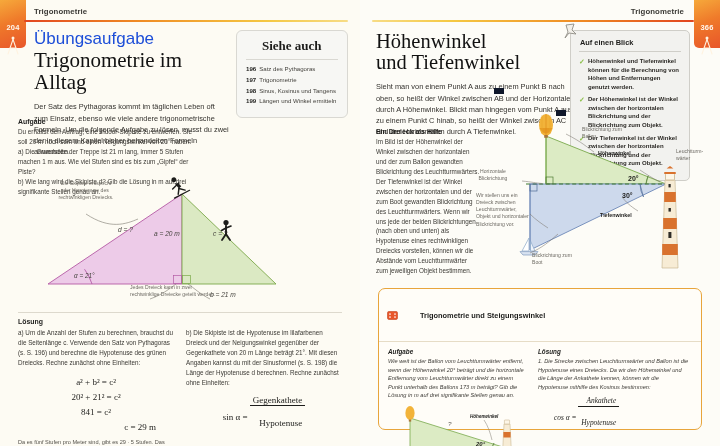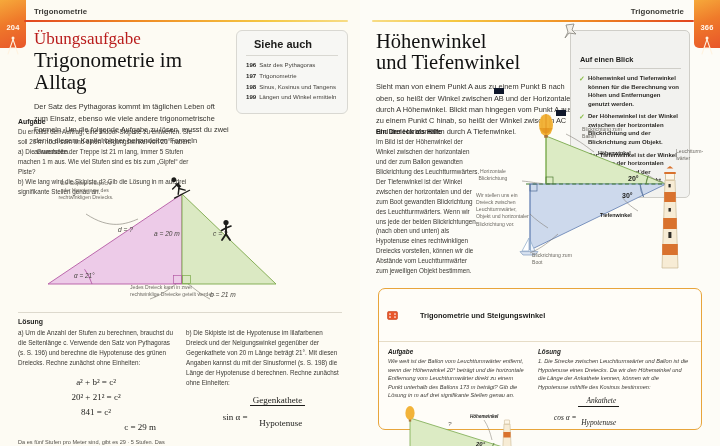--- a/index.html
+++ b/index.html
@@ -40,22 +40,22 @@
   .rule{
     position:absolute;height:2.4px;border-radius:2px;
     background:linear-gradient(90deg,#e2451f 0%,#ef8a24 35%,#f5c842 75%,#f7dc86 100%);
   }
   .rule.l{left:24px;right:12px;top:20px;}
   .rule.r{left:12px;right:26px;top:20px;
     background:linear-gradient(270deg,#e2451f 0%,#ef8a24 35%,#f5c842 75%,#f7dc86 100%);}
 
   
   .kicker{
-    font-family:Liberation Serif, serif;
-    font-size:17px;color:#b91c1c;margin:0;line-height:1.05;font-weight:400;
+    font-family:Liberation Sans, sans-serif;
+    font-size:17px;color:#1d4ed8;margin:0;line-height:1.05;font-weight:400;
   }
   .title{
     font-family:"Liberation Serif", serif;
     font-size:21px;color:#111;margin:1px 0 0;line-height:1.06;font-weight:400;
   }
   .title.two{font-size:20.5px;}
 
   .intro{
     font-size:7.4px;line-height:1.52;color:#33312d;margin:8px 0 0;
   }
@@ -63,31 +63,31 @@
 
   h4.sec{font-size:6.9px;font-weight:bold;color:#1d1d1b;margin:9px 0 2px;}
   p.body{font-size:6.3px;line-height:1.58;color:#3a3833;margin:0;}
 
   
   .seealso{
     position:absolute;left:236px;top:30px;width:112px;
     background:#f7f7f4;border:1px solid #d9d8d2;border-radius:6px;
     padding:7px 9px 9px;box-sizing:border-box;
   }
-  .seealso h3{font-size:11px;margin:0 8px 5px;color:#1d1d1b;}
+  .seealso h3{font-size:13px;margin:0 16px 5px;color:#1d1d1b;font-family:Liberation Serif, serif;}
   .seealso .div{height:1px;background:#d9d8d2;margin:0 0 5px;}
   .seealso ul{list-style:none;margin:0;padding:0;}
   .seealso li{font-size:6.1px;line-height:1.45;color:#45433e;margin-bottom:2px;}
   .seealso li b{color:#1d1d1b;margin-right:3px;}
 
   
   .glance{
     position:absolute;right:30px;top:30px;width:120px;
     background:#f2f2ef;border:1px solid #cfcec8;border-radius:5px;
-    padding:24px 8px 8px;box-sizing:border-box;
+    padding:7px 8px 8px;box-sizing:border-box;
   }
   .glance h3{font-size:7.4px;margin:0 0 4px 1px;color:#1d1d1b;}
   .glance .div{height:1px;background:#cfcec8;margin:0 0 5px;}
   .glance ul{list-style:none;margin:0;padding:0;}
   .glance li{
     position:relative;font-size:6.05px;line-height:1.42;font-weight:bold;
     color:#2c2a26;padding-left:9px;margin-bottom:4px;
   }
   .glance li .tick{position:absolute;left:0;top:0px;color:#8bbf4a;font-size:7px;}
   .pin{position:absolute;left:-8px;top:-9px;width:18px;height:18px;}

